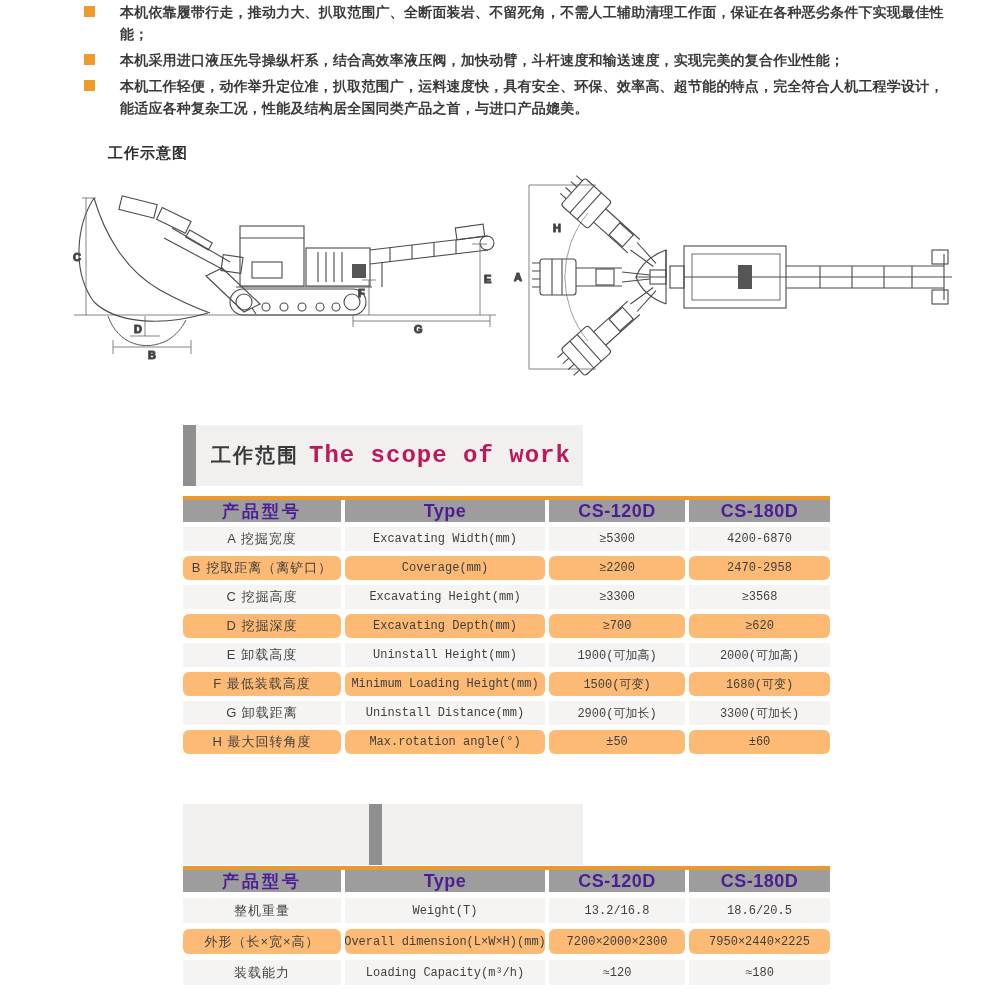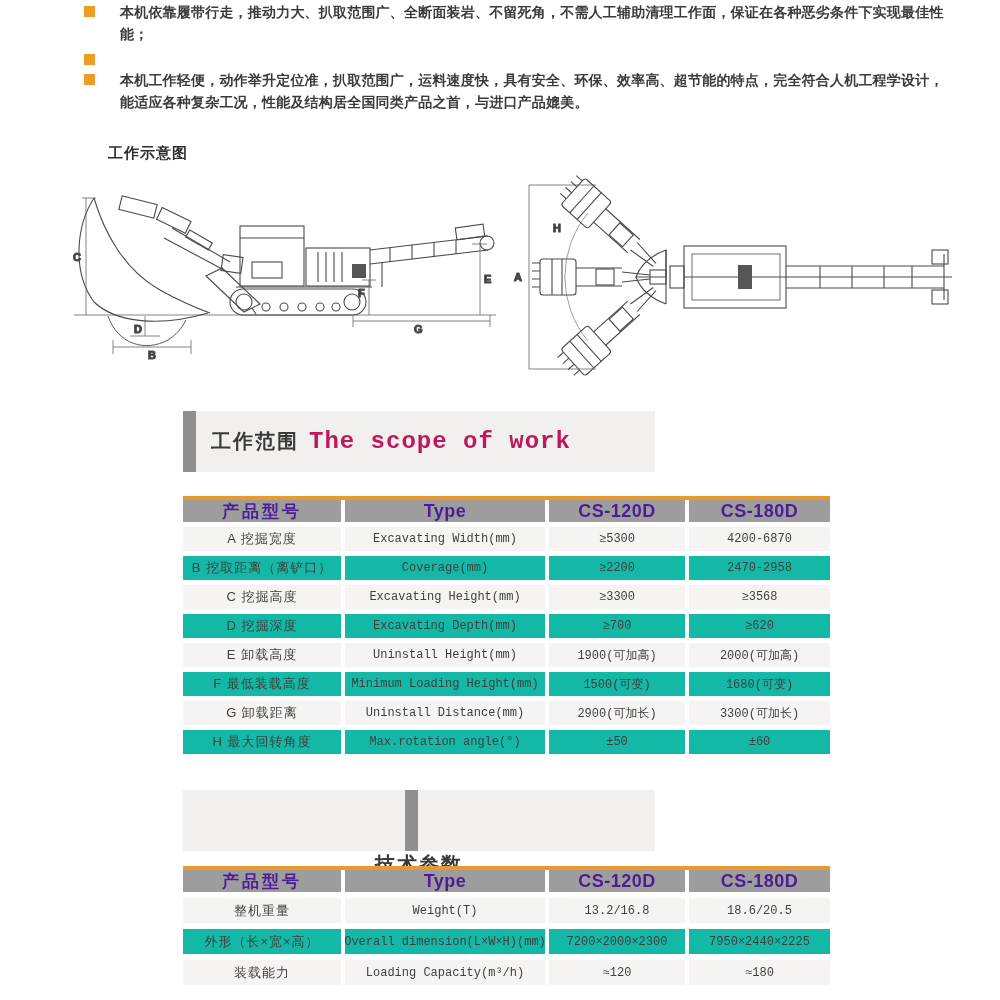--- a/index.html
+++ b/index.html
@@ -8,52 +8,53 @@
   
   .bullets{position:absolute;left:84px;top:1px;width:860px;}
   .bullet{display:flex;gap:9px;margin-bottom:4px;}
   .sq{width:11px;height:11px;background:#EE9C28;margin-top:5px;flex:none;}
   .btxt{font-size:14px;line-height:22px;font-weight:700;color:#3b3b3b;letter-spacing:0.2px;margin-left:16px;}
   
   .diag-title{position:absolute;left:108px;top:144px;font-size:15px;font-weight:700;color:#2e2e2e;letter-spacing:1px;}
   .svgbox{position:absolute;}
   svg text{font-family:"Liberation Sans","DejaVu Sans",sans-serif;font-weight:700;fill:#3a3a3a;font-size:11px;}
   
-  .band{position:absolute;left:183px;width:472px;height:61px;background:#F1F0EE;display:flex;align-items:center;}
+  .band{position:absolute;left:183px;width:400px;height:61px;background:#F1F0EE;display:flex;align-items:center;margin-top:14px;}
   .band .bar{width:13px;height:100%;background:#8F8F8F;margin-right:15px;flex:none;}
   .band-zh{font-size:20px;font-weight:700;color:#3a3a3a;letter-spacing:2px;}
   .band-en{font-family:"Liberation Mono","DejaVu Sans Mono",monospace;font-size:24px;font-weight:700;color:#be185d;margin-left:10px;letter-spacing:1px;white-space:nowrap;}
   
   .tbl{position:absolute;left:183px;width:647px;}
   .accent{height:4px;background:#E89A2E;}
   .grid{display:grid;grid-template-columns:158px 200px 136px 141px;column-gap:4px;row-gap:5px;margin-top:0;background:#fff;}
   .tr{display:contents;}
   .th{background:#9D9D9D;height:22px;display:flex;align-items:center;justify-content:center;font-weight:700;color:#4c1d95;text-align:center;}
   .th.zh{font-size:17px;letter-spacing:3px;}
   .th.en{font-size:18px;letter-spacing:0.5px;}
   .td{height:24px;display:flex;align-items:center;justify-content:center;color:#3f3f3f;white-space:nowrap;overflow:hidden;}
   .r-light .td{background:#F5F4F3;}
-  .r-dark .td{background:#14b8a6;}
+  .r-dark .td{background:#fdba74;border-radius:6px;}
   .td.c0{font-size:13px;font-weight:400;letter-spacing:1px;}
   .td.c1,.td.c2,.td.c3{font-family:"Liberation Mono","DejaVu Sans Mono",monospace;font-size:12px;}
   .tbl2 .grid{row-gap:6px;}
   .tbl2 .td{height:25px;}
 </style>
 </head>
 <body>
 
 <div class="page">
 
   <div class="bullets">
     <div class="bullet">
       <div class="sq"></div>
       <div class="btxt">本机依靠履带行走，推动力大、扒取范围广、全断面装岩、不留死角，不需人工辅助清理工作面，保证在各种恶劣条件下实现最佳性能；</div>
     </div>
     <div class="bullet">
       <div class="sq"></div>
+      <div class="btxt">本机采用进口液压先导操纵杆系，结合高效率液压阀，加快动臂，斗杆速度和输送速度，实现完美的复合作业性能；</div>
     </div>
     <div class="bullet">
       <div class="sq"></div>
       <div class="btxt">本机工作轻便，动作举升定位准，扒取范围广，运料速度快，具有安全、环保、效率高、超节能的特点，完全符合人机工程学设计，能适应各种复杂工况，性能及结构居全国同类产品之首，与进口产品媲美。</div>
     </div>
   </div>
 
   <div class="diag-title">工作示意图</div>
 
   <div class="svgbox" style="left:60px;top:180px;">

